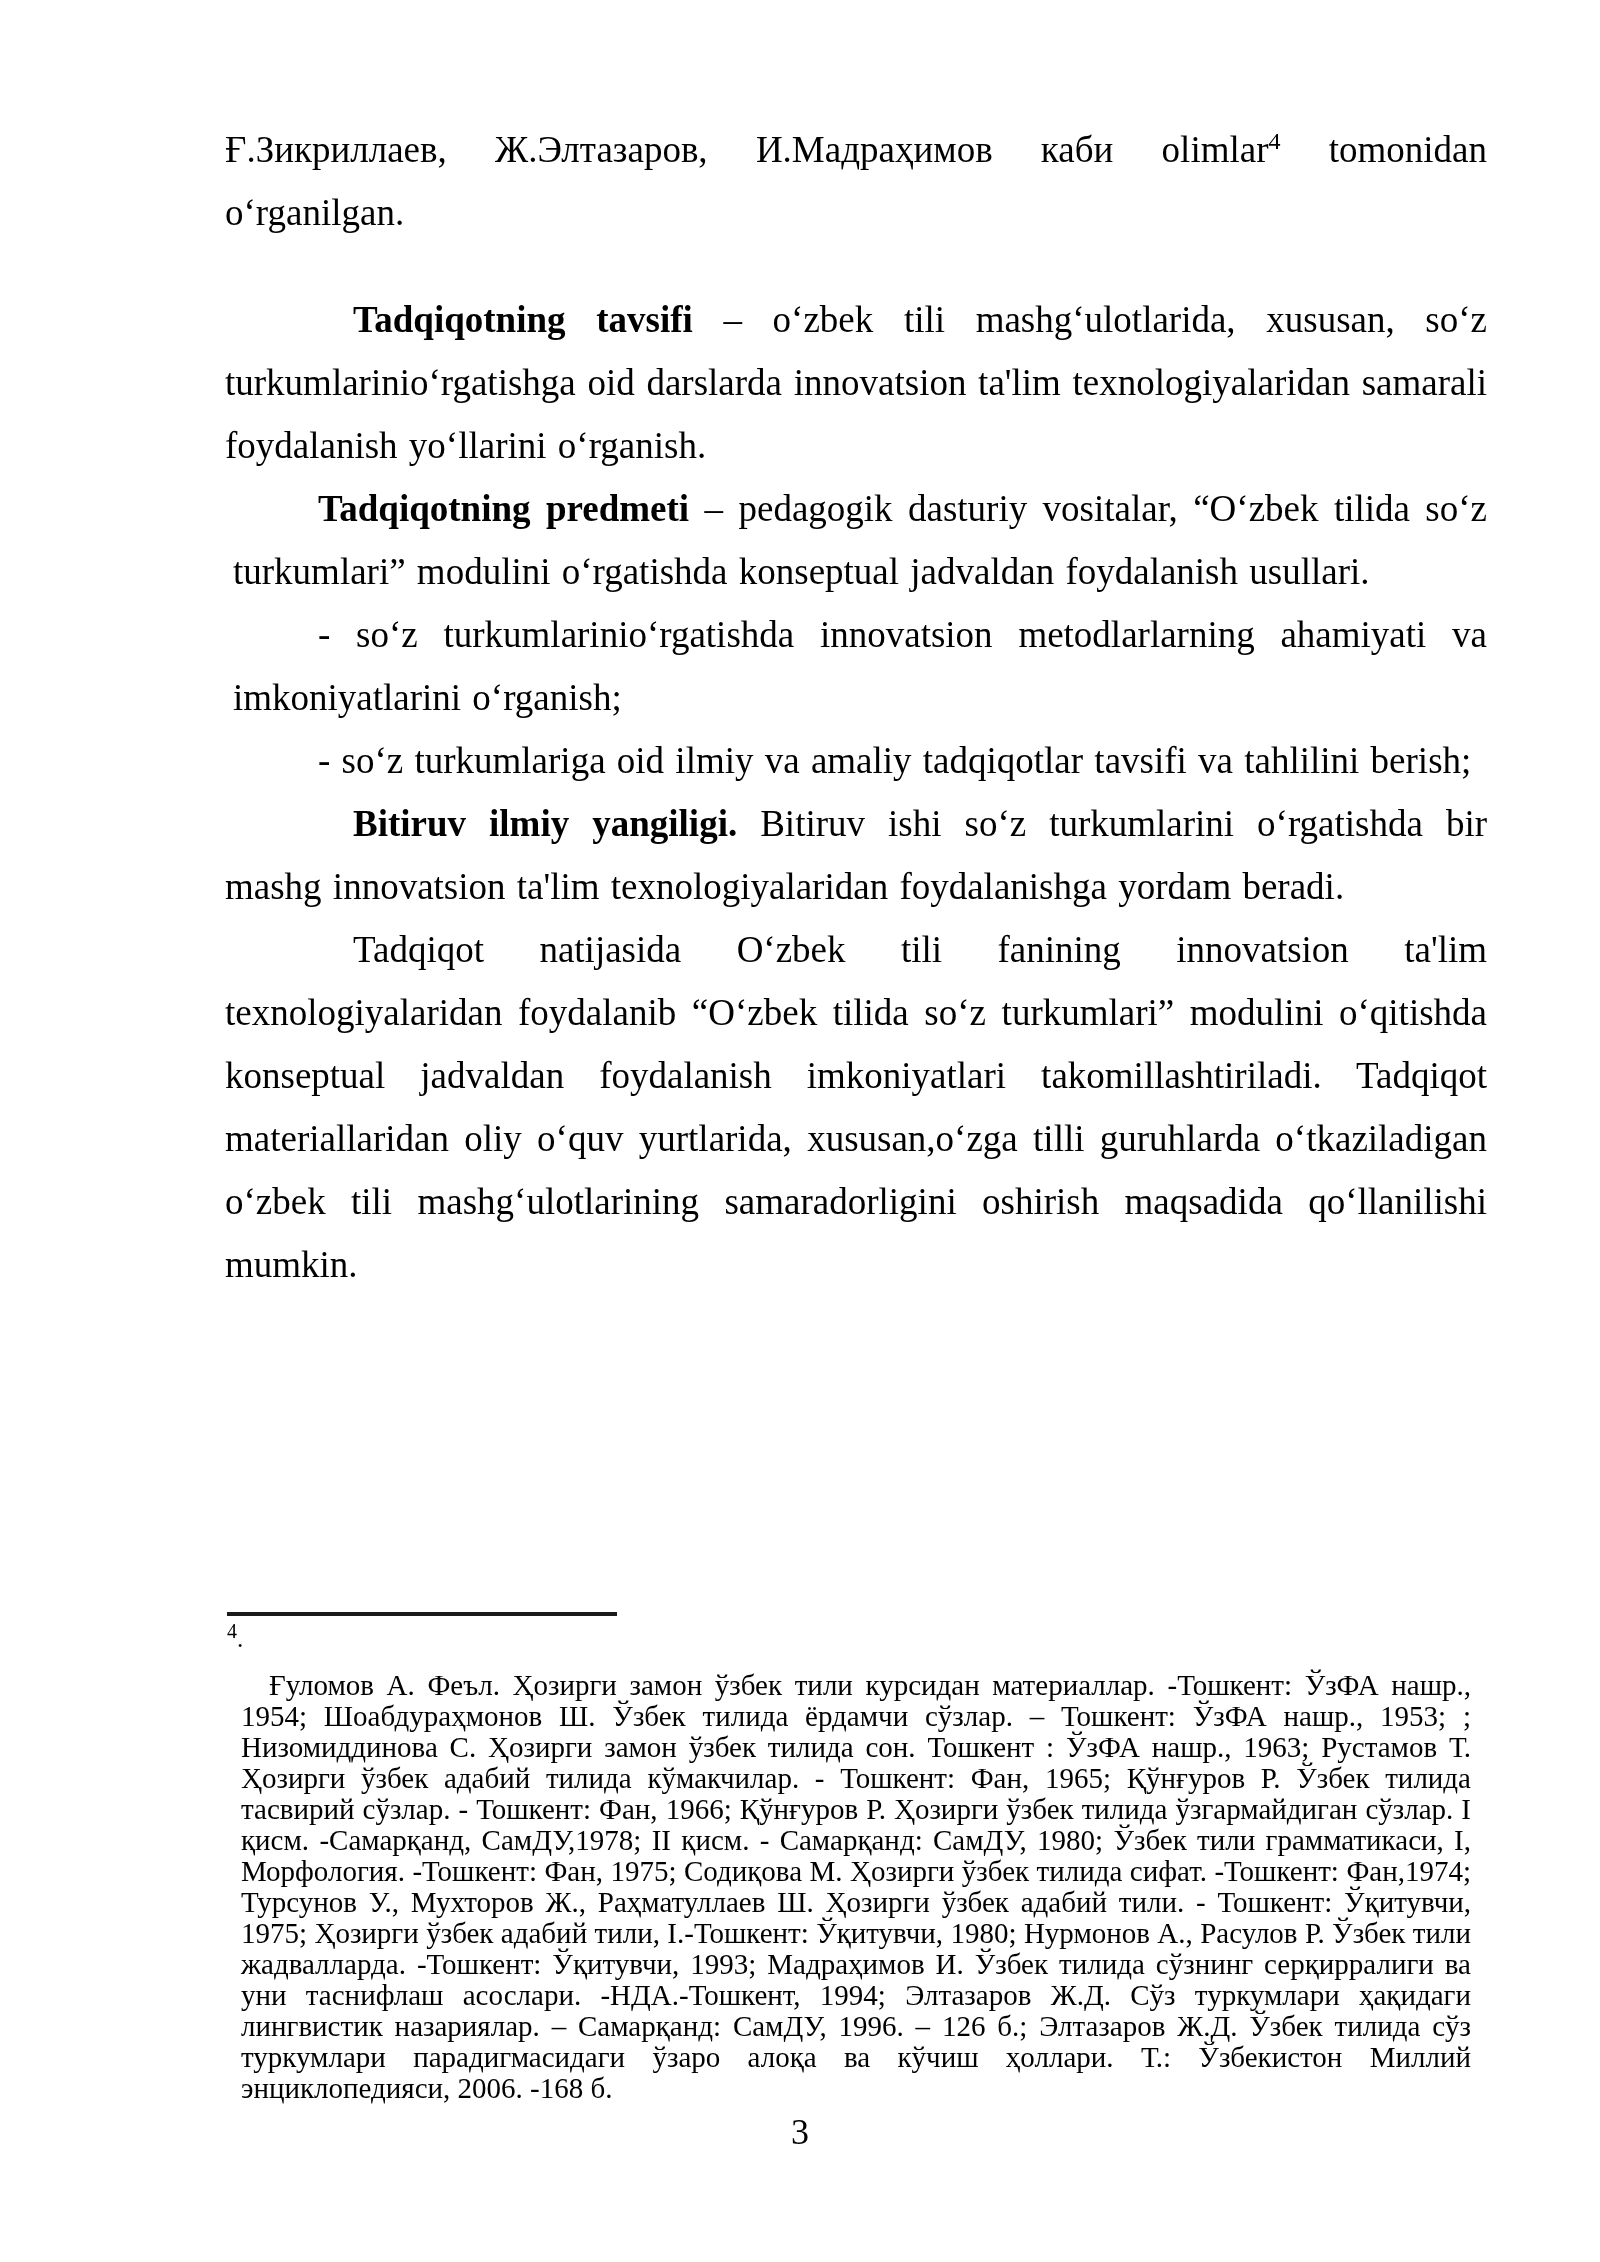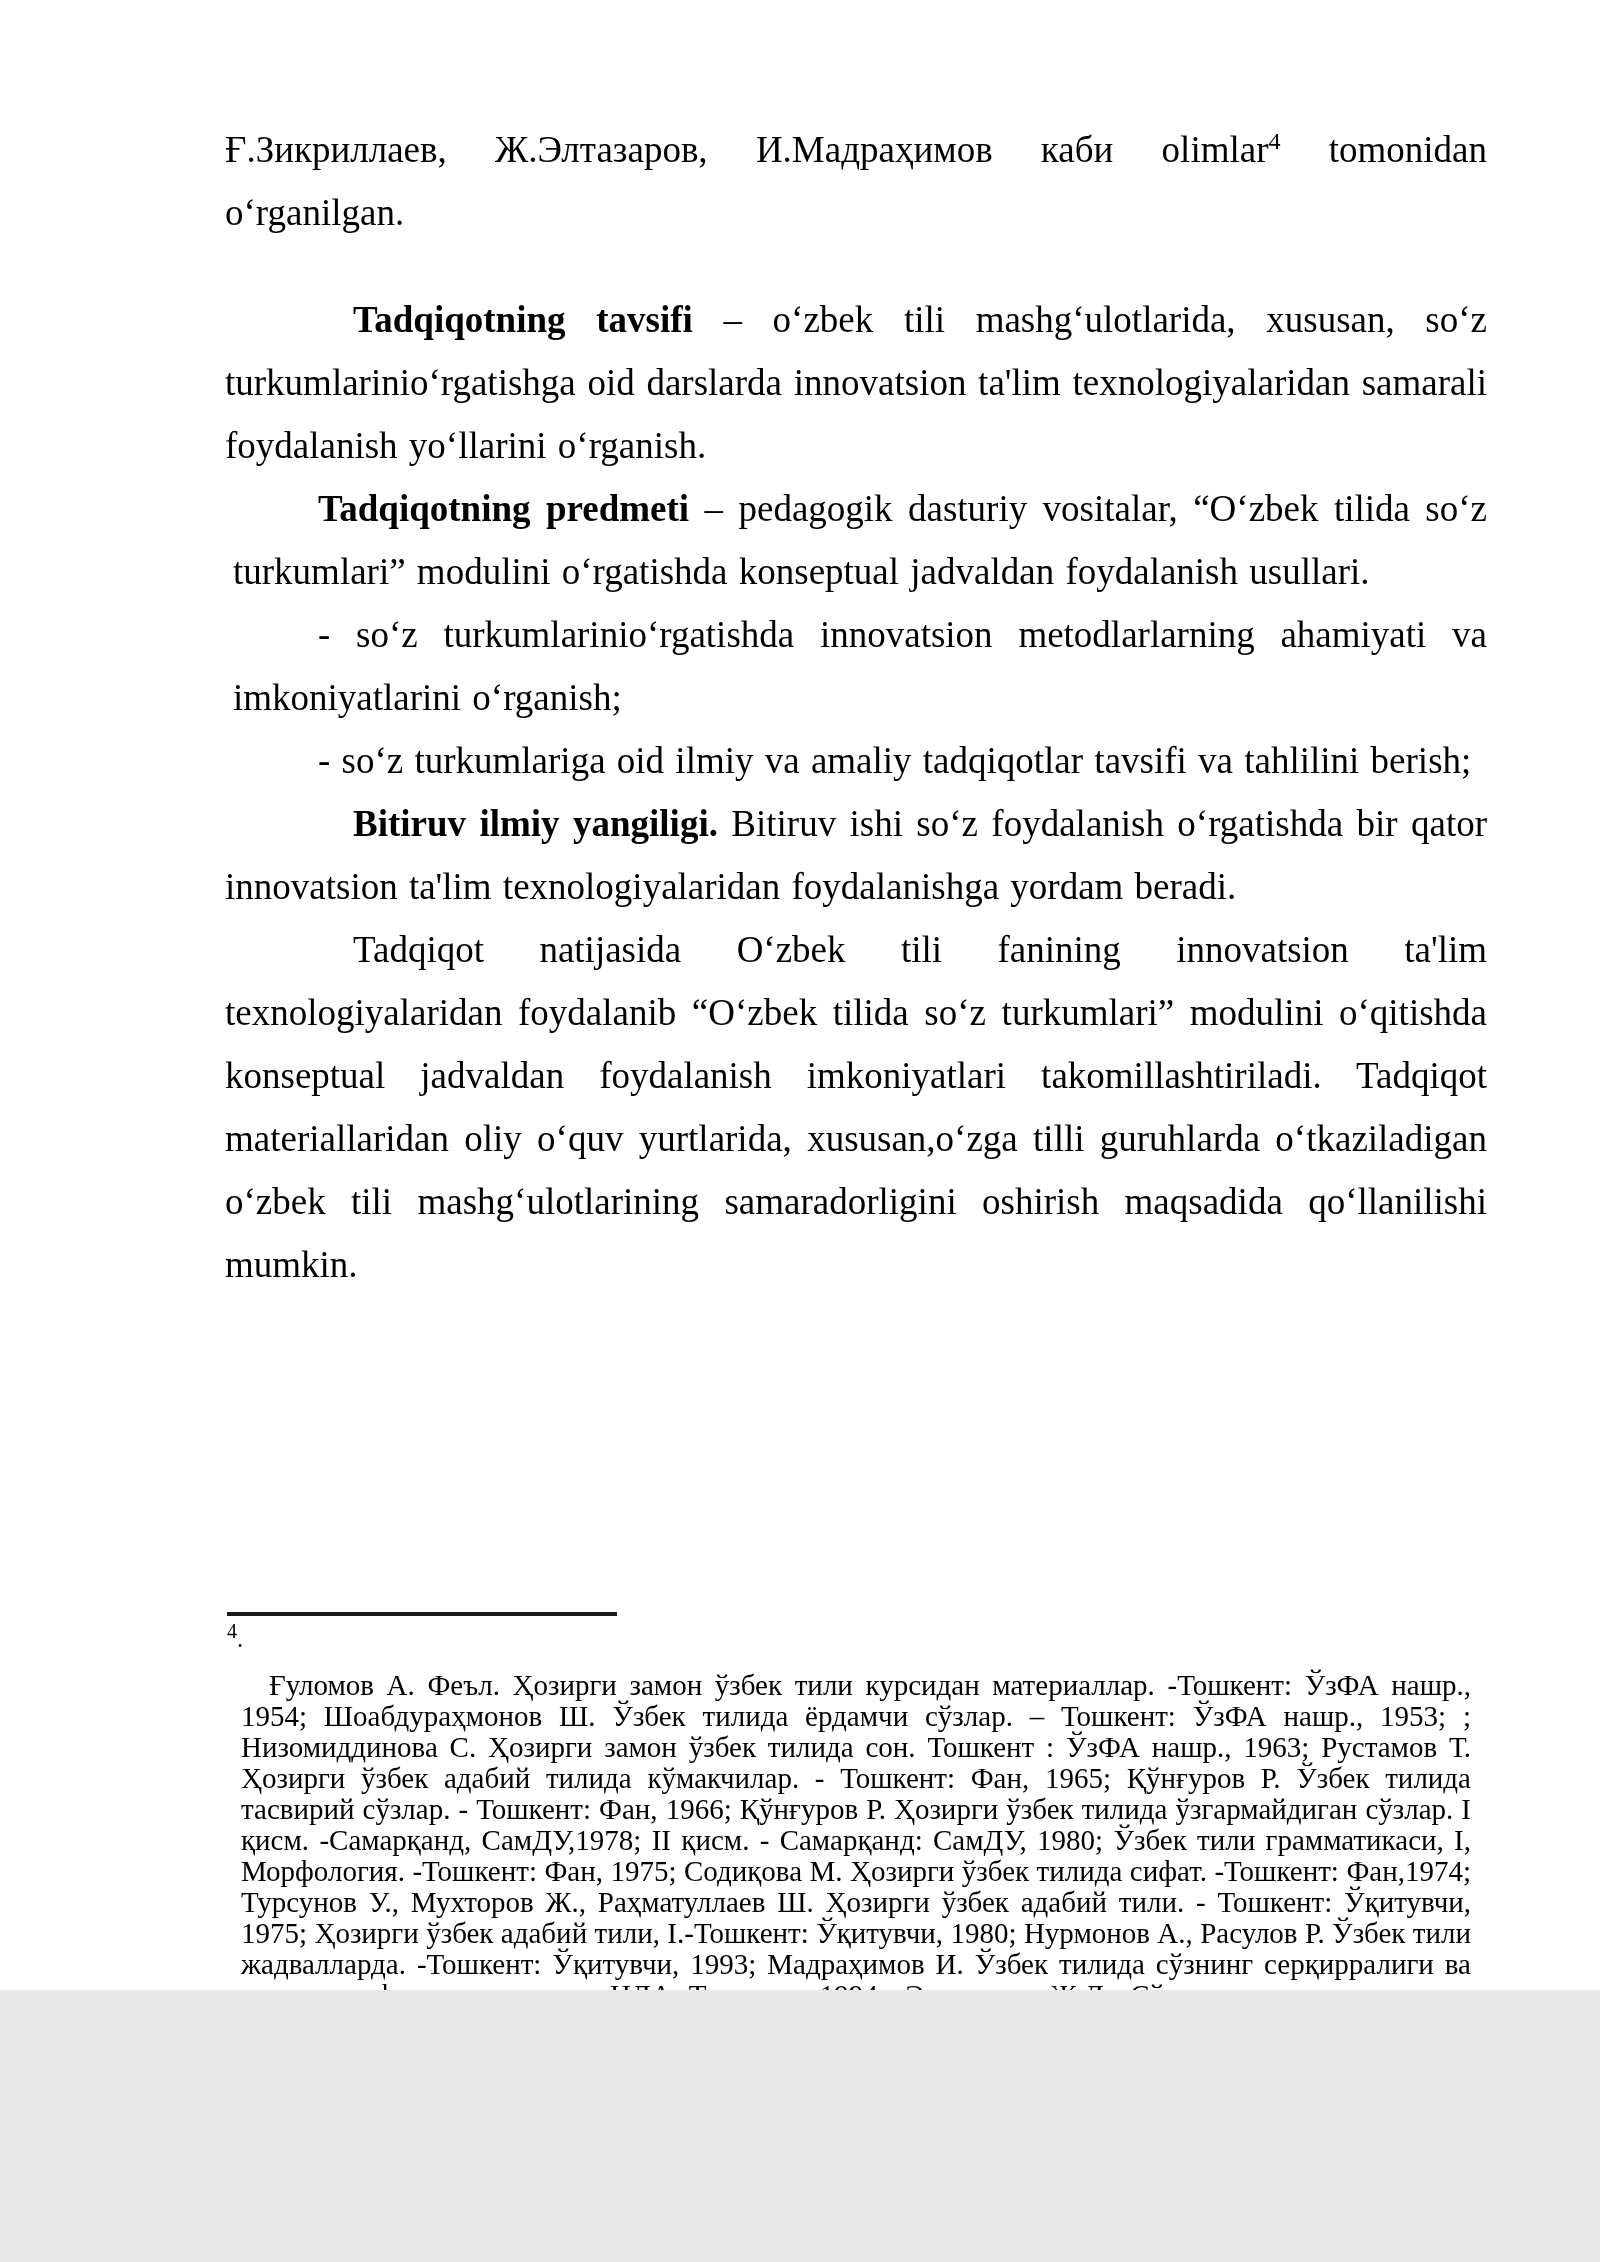--- a/index.html
+++ b/index.html
@@ -1,20 +1,20 @@
 <!DOCTYPE html>
 <html><head>
 <meta charset="utf-8">
 <style>
   html,body { margin:0; padding:0; }
   body { background:#e8e8e8; }
   .page {
     position:relative;
     width:1600px;
-    height:1990px;
+    height:2262px;
     margin:0 auto;
     background:#ffffff;
     color:#000000;
     font-family:"Liberation Serif", "DejaVu Serif", serif;
     overflow:hidden;
   }
   .content {
     position:absolute;
     top:118px;
     left:225px;
@@ -88,21 +88,21 @@
     <p class="body-par indent-lg"><b>Tadqiqotning tavsifi</b><span> – o‘zbek tili mashg‘ulotlarida, xususan, so‘z turkumlarinio‘rgatishga oid darslarda innovatsion ta'lim texnologiyalaridan samarali foydalanish yo‘llarini o‘rganish.</span></p>
 
     <p class="body-par indent-md"><b>Tadqiqotning predmeti</b><span> – pedagogik dasturiy vositalar, “O‘zbek tilida so‘z turkumlari” modulini o‘rgatishda konseptual jadvaldan foydalanish usullari.</span></p>
 
 
     <p class="body-par indent-md">- so‘z turkumlarinio‘rgatishda innovatsion metodlarlarning ahamiyati va imkoniyatlarini o‘rganish;</p>
 
     <p class="body-par indent-md">- so‘z turkumlariga oid ilmiy va amaliy tadqiqotlar tavsifi va tahlilini berish;</p>
 
 
-    <p class="body-par indent-lg"><b>Bitiruv ilmiy yangiligi.</b><span>  Bitiruv ishi so‘z foydalanish o‘rgatishda bir qator innovatsion ta'lim texnologiyalaridan foydalanishga yordam beradi.</span></p>
+    <p class="body-par indent-lg"><b>Bitiruv ilmiy yangiligi.</b><span>  Bitiruv ishi so‘z turkumlarini o‘rgatishda bir mashg innovatsion ta'lim texnologiyalaridan foydalanishga yordam beradi.</span></p>
 
     <p class="body-par indent-lg">Tadqiqot natijasida O‘zbek tili fanining innovatsion ta'lim texnologiyalaridan foydalanib “O‘zbek tilida so‘z turkumlari” modulini o‘qitishda konseptual jadvaldan foydalanish imkoniyatlari takomillashtiriladi. Tadqiqot materiallaridan oliy o‘quv yurtlarida, xususan,o‘zga tilli guruhlarda o‘tkaziladigan o‘zbek tili mashg‘ulotlarining samaradorligini oshirish maqsadida qo‘llanilishi mumkin.</p>
 
   </div>
 
   <div class="footnote-area">
     <div class="footnote-separator"></div>
     <div class="footnote-marker-line"><sup>4</sup><span>.</span></div>
     <p class="footnote-par">Ғуломов А. Феъл. Ҳозирги замон ўзбек тили курсидан материаллар. -Тошкент: ЎзФА нашр., 1954; Шоабдураҳмонов Ш. Ўзбек тилида ёрдамчи сўзлар. – Тошкент: ЎзФА нашр., 1953; ; Низомиддинова С. Ҳозирги замон ўзбек тилида сон. Тошкент : ЎзФА нашр., 1963; Рустамов Т. Ҳозирги ўзбек адабий тилида кўмакчилар. - Тошкент: Фан, 1965; Қўнғуров Р. Ўзбек тилида тасвирий сўзлар. - Тошкент: Фан, 1966; Қўнғуров Р. Ҳозирги ўзбек тилида ўзгармайдиган сўзлар. I қисм. -Самарқанд, СамДУ,1978; II қисм. - Самарқанд: СамДУ, 1980; Ўзбек тили грамматикаси, I, Морфология. -Тошкент: Фан, 1975; Содиқова М. Ҳозирги ўзбек тилида сифат. -Тошкент: Фан,1974; Турсунов У., Мухторов Ж., Раҳматуллаев Ш. Ҳозирги ўзбек адабий тили. - Тошкент: Ўқитувчи, 1975; Ҳозирги ўзбек адабий тили, I.-Тошкент: Ўқитувчи, 1980; Нурмонов А., Расулов Р. Ўзбек тили жадвалларда. -Тошкент: Ўқитувчи, 1993; Мадраҳимов И. Ўзбек тилида сўзнинг серқирралиги ва уни таснифлаш асослари. -НДА.-Тошкент, 1994; Элтазаров Ж.Д. Сўз туркумлари ҳақидаги лингвистик назариялар. – Самарқанд: СамДУ, 1996. – 126 б.; Элтазаров Ж.Д. Ўзбек тилида сўз туркумлари парадигмасидаги ўзаро алоқа ва кўчиш ҳоллари. Т.: Ўзбекистон Миллий энциклопедияси, 2006. -168 б.</p>
   </div>

